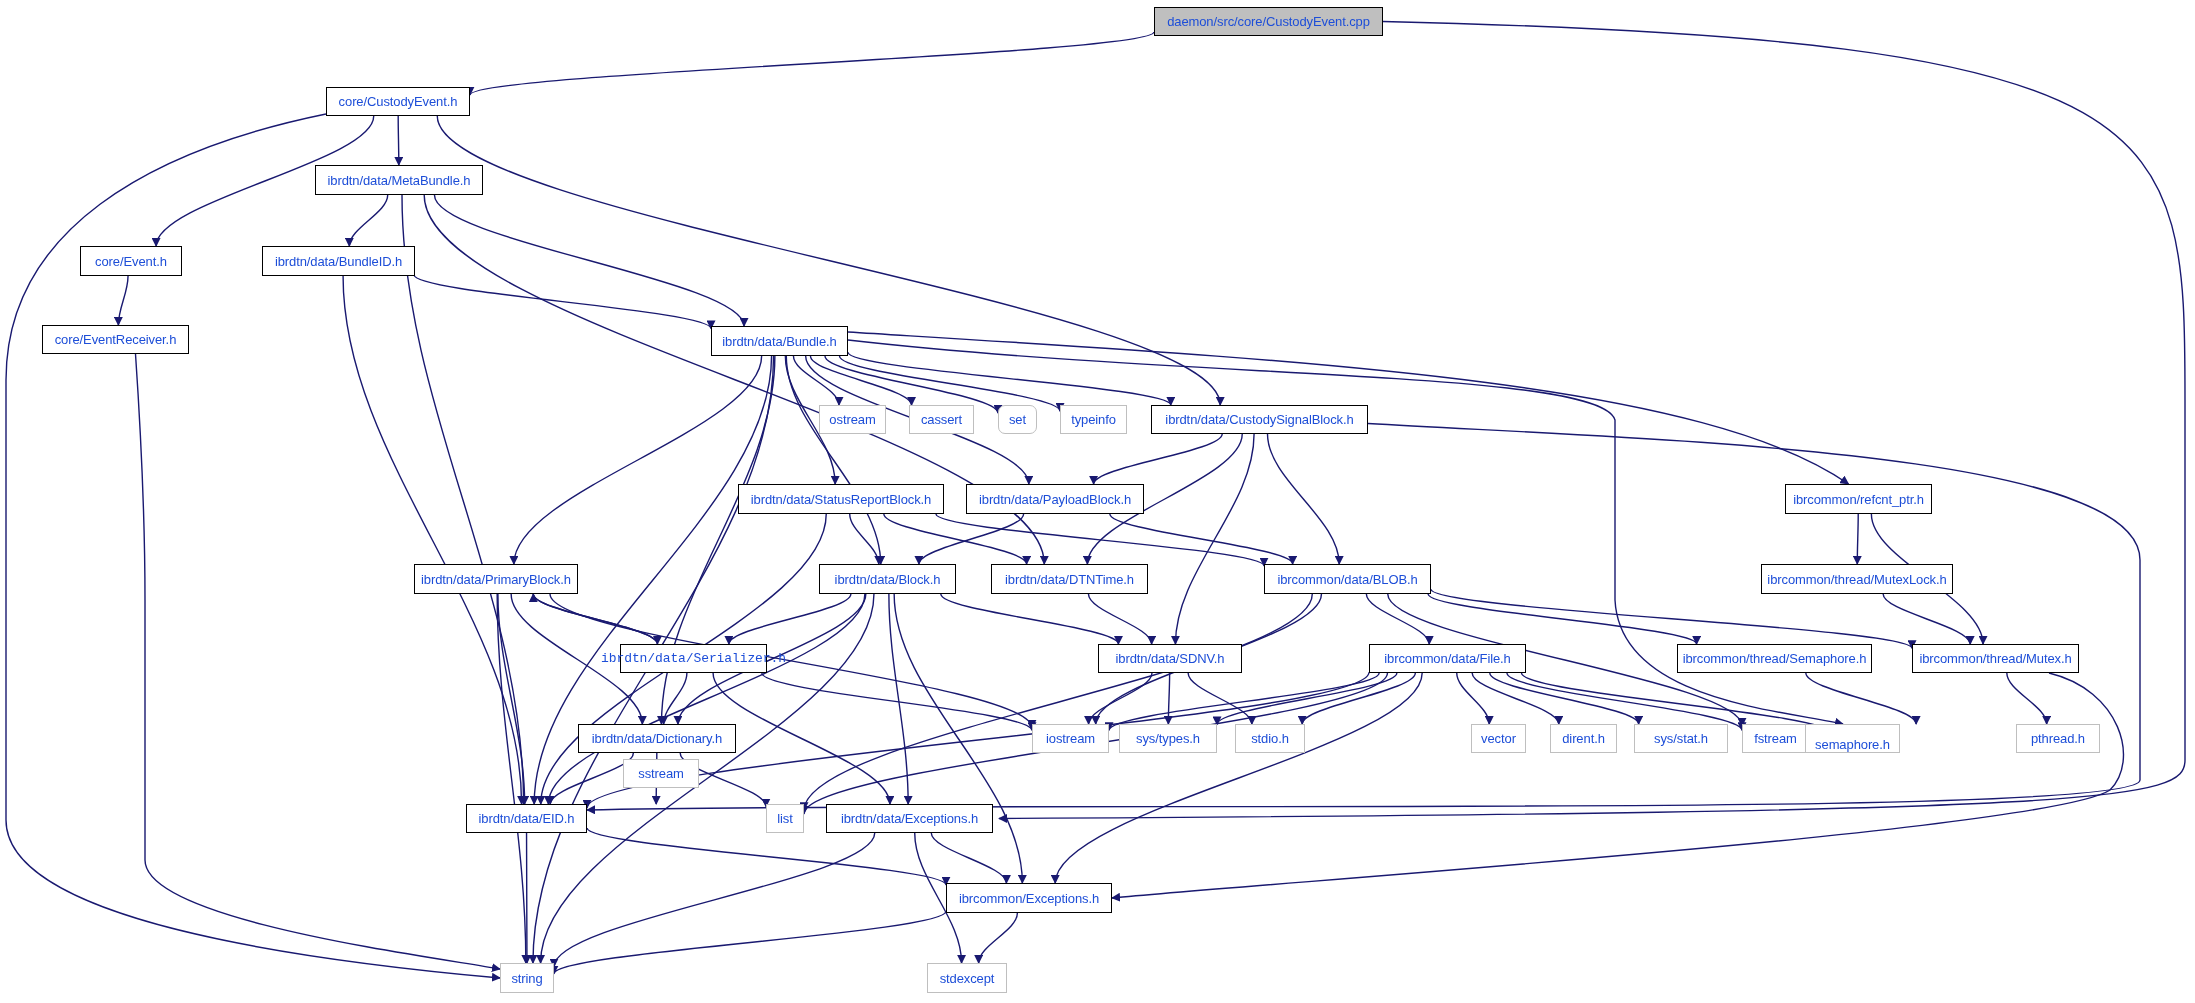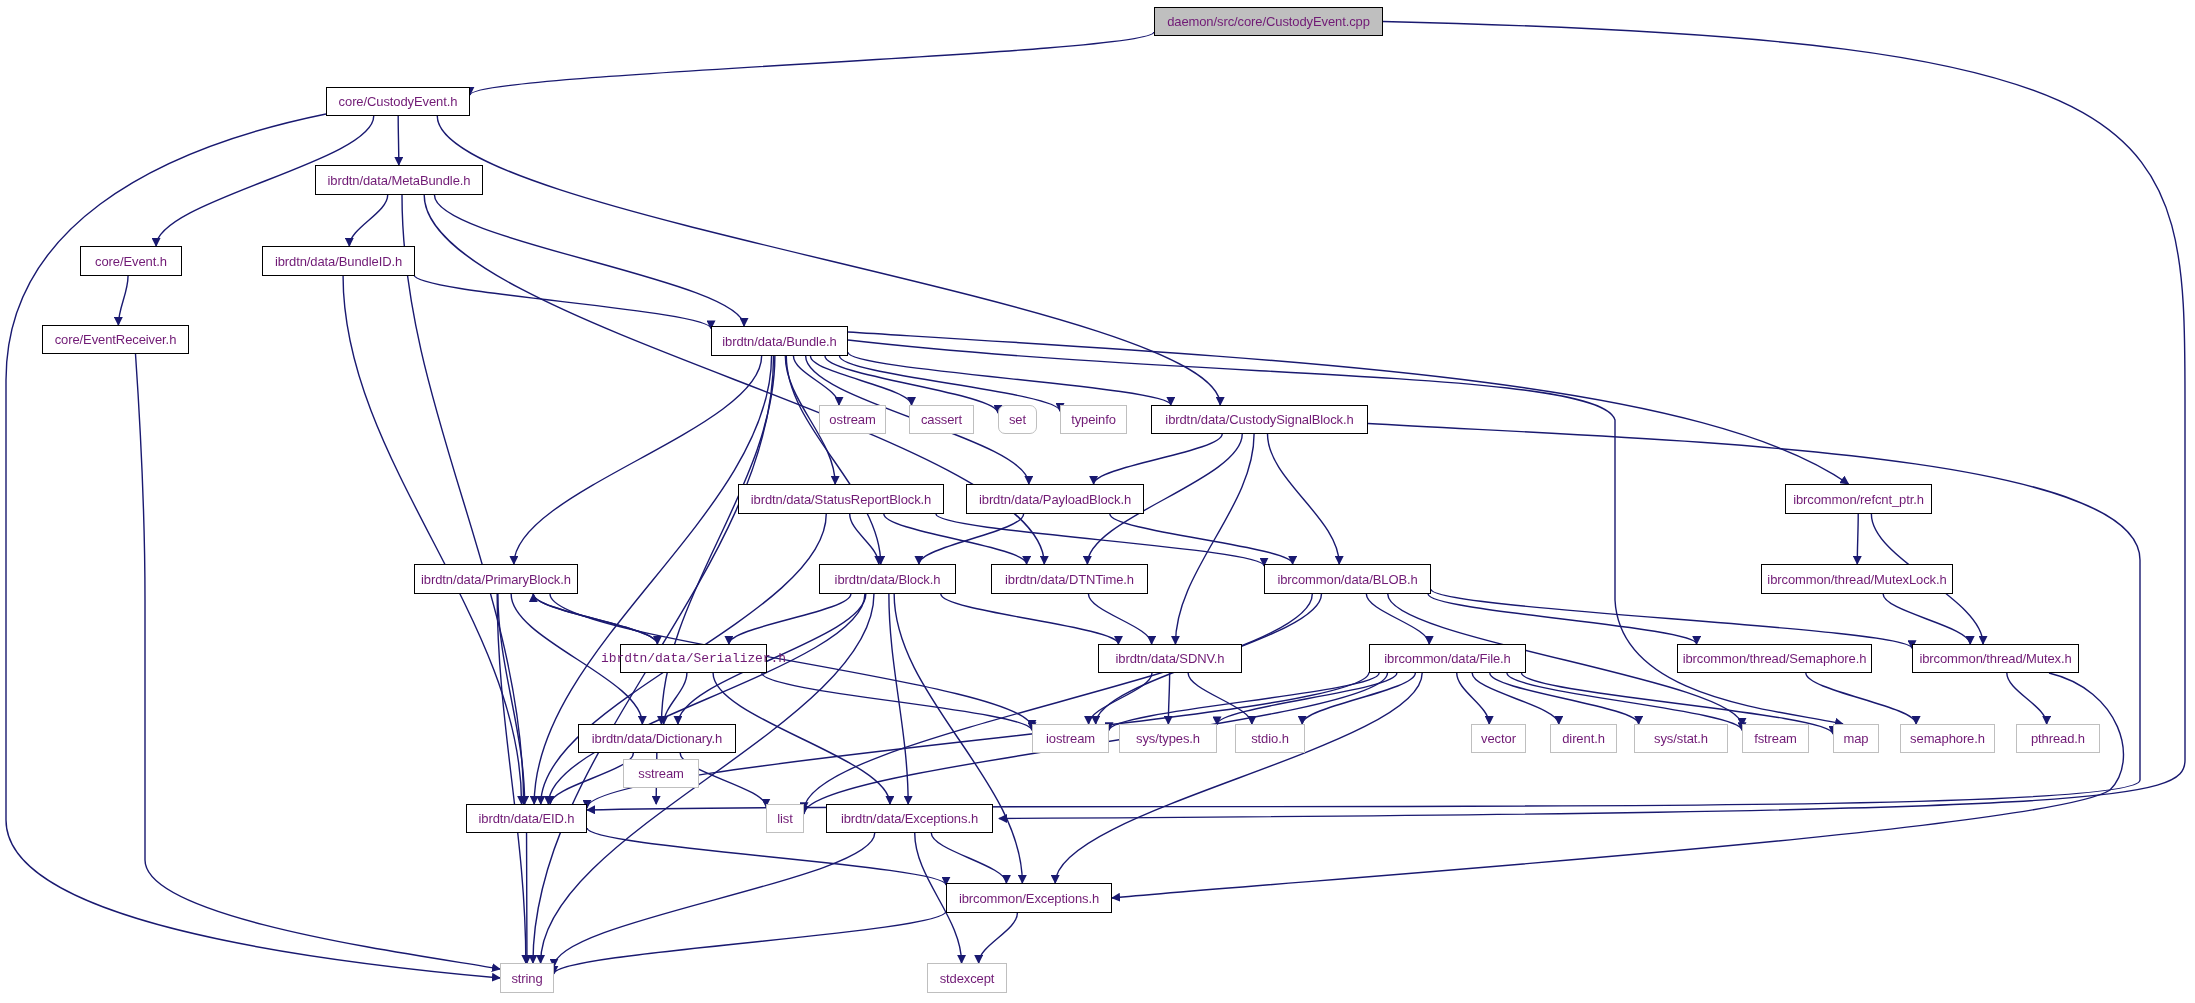--- a/index.html
+++ b/index.html
@@ -1,18 +1,18 @@
 <!DOCTYPE html>
 <html><head>
   <meta charset="utf-8">
   <style>
     html, body { margin: 0; padding: 0; background: #ffffff; }
     body { width: 2195px; height: 1003px; position: relative; overflow: hidden; font-family: "Liberation Sans", sans-serif; }
     #graph { position: absolute; left: 0; top: 0; width: 2195px; height: 1003px; }
-    .node { position: absolute; box-sizing: border-box; display: flex; align-items: center; justify-content: center; font-size: 13px; color: #701a75; white-space: nowrap; background: #fff; }
+    .node { position: absolute; box-sizing: border-box; display: flex; align-items: center; justify-content: center; font-size: 13px; color: #1d4ed8; white-space: nowrap; background: #fff; }
     .node.local { border: 1.6px solid #000; }
     .node.system { border: 1.4px solid #bfbfbf; }
     .node.root { border: 1.6px solid #000; background: #bfbfbf; }
     .node span { letter-spacing: -0.1px; }
   </style>
 </head>
 <body>
 
 <svg id="graph" xmlns="http://www.w3.org/2000/svg" width="2195" height="1003">
   <defs>
@@ -211,21 +211,21 @@
     </div>
     <div class="node system" style="left: 1634px; top: 724px; width: 94px; height: 29px;">
       <span>sys/stat.h</span>
     </div>
     <div class="node system" style="left: 1742px; top: 724px; width: 67px; height: 29px;">
       <span>fstream</span>
     </div>
     <div class="node system" style="left: 1833px; top: 724px; width: 46px; height: 29px;">
       <span>map</span>
     </div>
-    <div class="node system" style="left: 1900px; top: 724px; width: 95px; height: 29px;">
+    <div class="node system" style="left: 1805px; top: 724px; width: 95px; height: 29px; align-items: flex-end;">
       <span>semaphore.h</span>
     </div>
     <div class="node system" style="left: 2016px; top: 724px; width: 84px; height: 29px;">
       <span>pthread.h</span>
     </div>
     <div class="node local" style="left: 466px; top: 804px; width: 121px; height: 29px;">
       <span>ibrdtn/data/EID.h</span>
     </div>
     <div class="node system" style="left: 623px; top: 759px; width: 76px; height: 29px;">
       <span>sstream</span>

